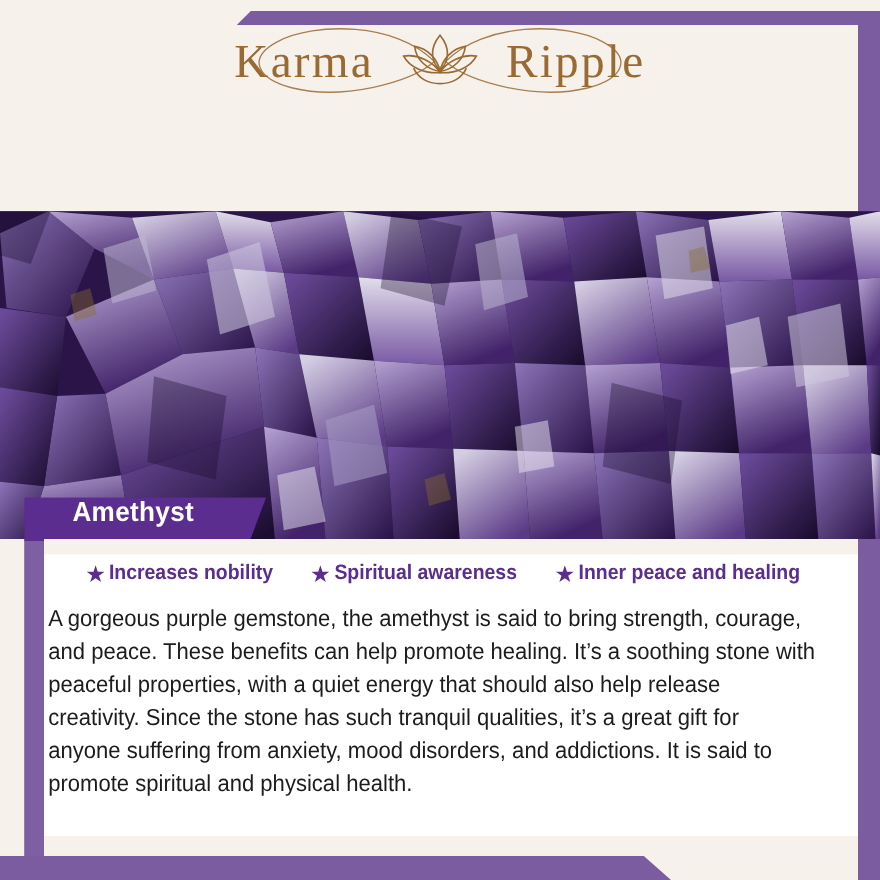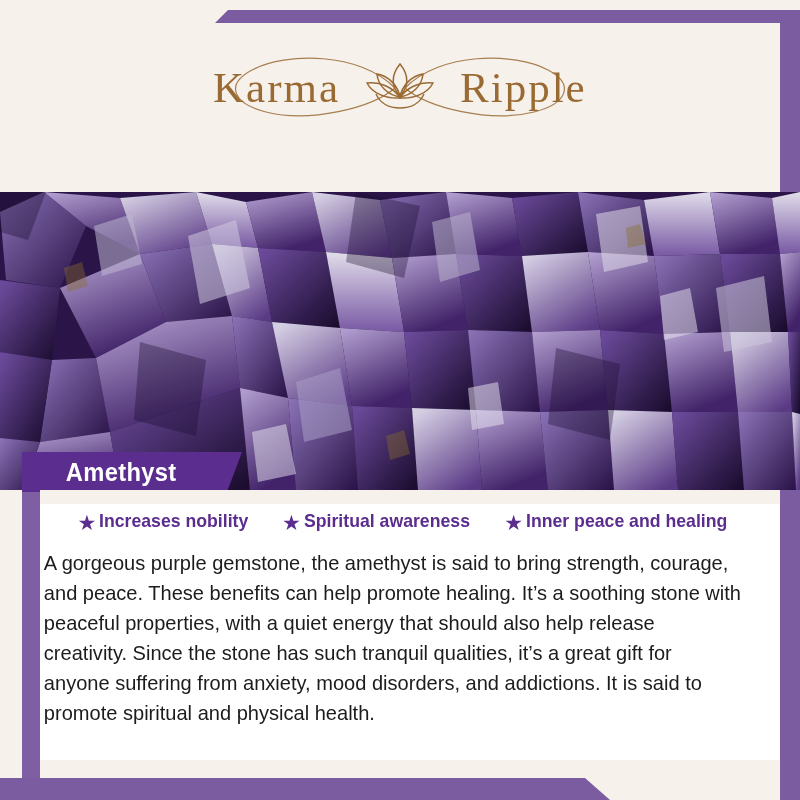--- a/index.html
+++ b/index.html
@@ -44,21 +44,21 @@
     position: absolute;
     left: 0; bottom: 0;
     width: 640px; height: 22px;
     background: #7b5ca0;
     clip-path: polygon(0 0, 585px 0, 610px 22px, 0 22px);
   }
 
   
   .logo-wrap {
     position: absolute;
-    left: 0; top: 44px;
+    left: 0; top: 12px;
     width: 800px; height: 88px;
     display: flex;
     align-items: center;
     justify-content: center;
   }
   .logo-svg { display:block; }
   .logo-text {
     font-family: "Liberation Serif", serif;
     font-size: 43px;
     letter-spacing: 2px;
@@ -96,21 +96,21 @@
   .photo-band svg { display:block; }
 
   
   .stone-label {
     position: absolute;
     left: 22px; top: 452px;
     width: 220px; height: 40px;
     background: #5b2d8e;
     clip-path: polygon(0 0, 220px 0, 205px 40px, 0 40px);
     display: flex;
-    align-items: center;
+    align-items: flex-start;
   }
   .stone-label span {
     font-family: "Liberation Sans Narrow", "Liberation Sans", sans-serif;
     font-weight: bold;
     font-size: 25px;
     color: #ffffff;
     padding-left: 42px;
     letter-spacing: 0.3px;
     transform: scaleX(0.95);
   }

